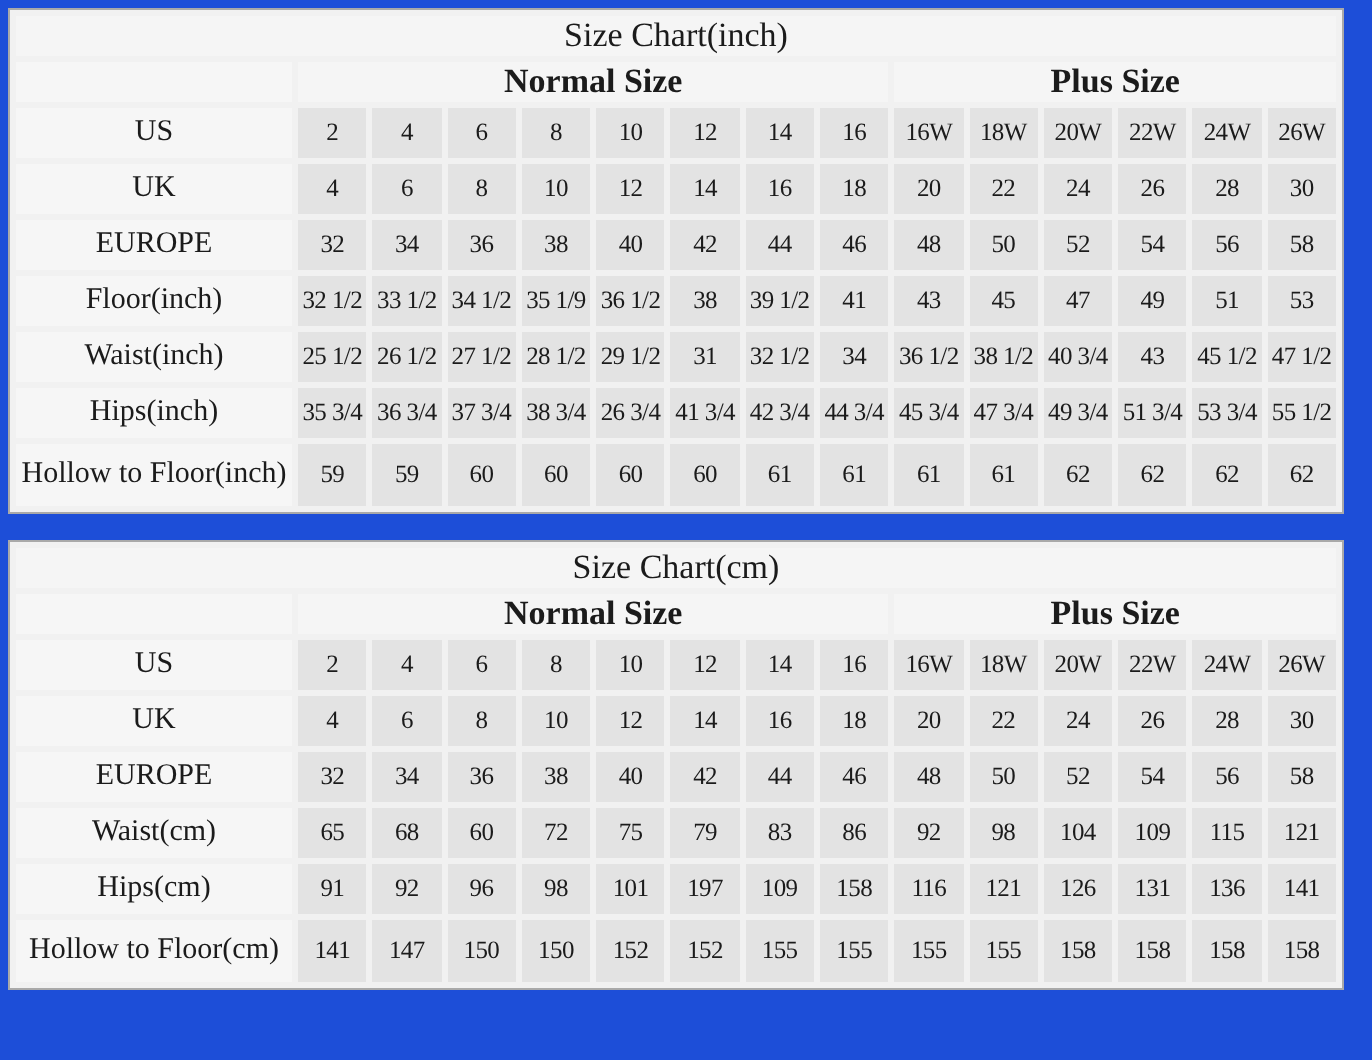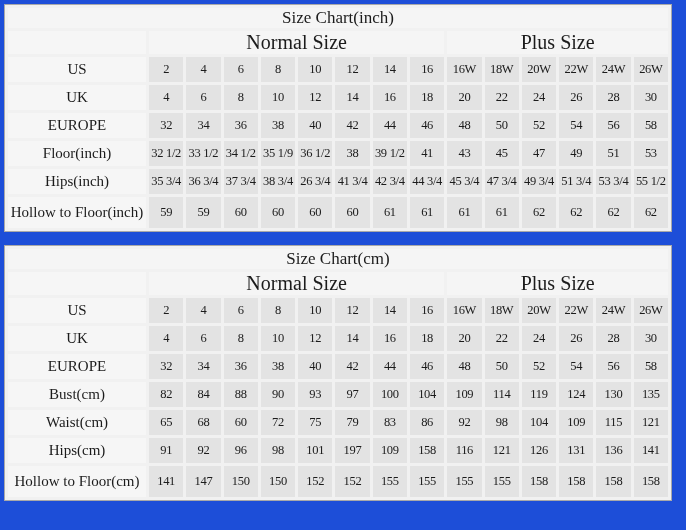--- a/index.html
+++ b/index.html
@@ -33,22 +33,23 @@
     white-space: nowrap;
     overflow: visible;
   }
   .title-cell {
     background: #f5f5f5;
     font-size: 17px;
     height: 19px;
   }
   .group-cell {
     background: #f5f5f5;
-    font-size: 20px;
+    font-size: 17px;
     height: 20px;
+    font-weight: bold;
   }
   .corner-cell {
     background: #f6f6f6;
   }
   .label-cell {
     background: #f6f6f6;
     font-size: 15px;
     height: 25px;
   }
   .data-cell {
@@ -143,20 +144,37 @@
           <td class="data-cell">39 1/2</td>
           <td class="data-cell">41</td>
           <td class="data-cell">43</td>
           <td class="data-cell">45</td>
           <td class="data-cell">47</td>
           <td class="data-cell">49</td>
           <td class="data-cell">51</td>
           <td class="data-cell">53</td>
         </tr>
         <tr>
+          <td class="label-cell">Waist(inch)</td>
+          <td class="data-cell">25 1/2</td>
+          <td class="data-cell">26 1/2</td>
+          <td class="data-cell">27 1/2</td>
+          <td class="data-cell">28 1/2</td>
+          <td class="data-cell">29 1/2</td>
+          <td class="data-cell">31</td>
+          <td class="data-cell">32 1/2</td>
+          <td class="data-cell">34</td>
+          <td class="data-cell">36 1/2</td>
+          <td class="data-cell">38 1/2</td>
+          <td class="data-cell">40 3/4</td>
+          <td class="data-cell">43</td>
+          <td class="data-cell">45 1/2</td>
+          <td class="data-cell">47 1/2</td>
+        </tr>
+        <tr>
           <td class="label-cell">Hips(inch)</td>
           <td class="data-cell">35 3/4</td>
           <td class="data-cell">36 3/4</td>
           <td class="data-cell">37 3/4</td>
           <td class="data-cell">38 3/4</td>
           <td class="data-cell">26 3/4</td>
           <td class="data-cell">41 3/4</td>
           <td class="data-cell">42 3/4</td>
           <td class="data-cell">44 3/4</td>
           <td class="data-cell">45 3/4</td>
@@ -245,37 +263,20 @@
           <td class="data-cell">44</td>
           <td class="data-cell">46</td>
           <td class="data-cell">48</td>
           <td class="data-cell">50</td>
           <td class="data-cell">52</td>
           <td class="data-cell">54</td>
           <td class="data-cell">56</td>
           <td class="data-cell">58</td>
         </tr>
         <tr>
-          <td class="label-cell">Bust(cm)</td>
-          <td class="data-cell">82</td>
-          <td class="data-cell">84</td>
-          <td class="data-cell">88</td>
-          <td class="data-cell">90</td>
-          <td class="data-cell">93</td>
-          <td class="data-cell">97</td>
-          <td class="data-cell">100</td>
-          <td class="data-cell">104</td>
-          <td class="data-cell">109</td>
-          <td class="data-cell">114</td>
-          <td class="data-cell">119</td>
-          <td class="data-cell">124</td>
-          <td class="data-cell">130</td>
-          <td class="data-cell">135</td>
-        </tr>
-        <tr>
           <td class="label-cell">Waist(cm)</td>
           <td class="data-cell">65</td>
           <td class="data-cell">68</td>
           <td class="data-cell">60</td>
           <td class="data-cell">72</td>
           <td class="data-cell">75</td>
           <td class="data-cell">79</td>
           <td class="data-cell">83</td>
           <td class="data-cell">86</td>
           <td class="data-cell">92</td>

